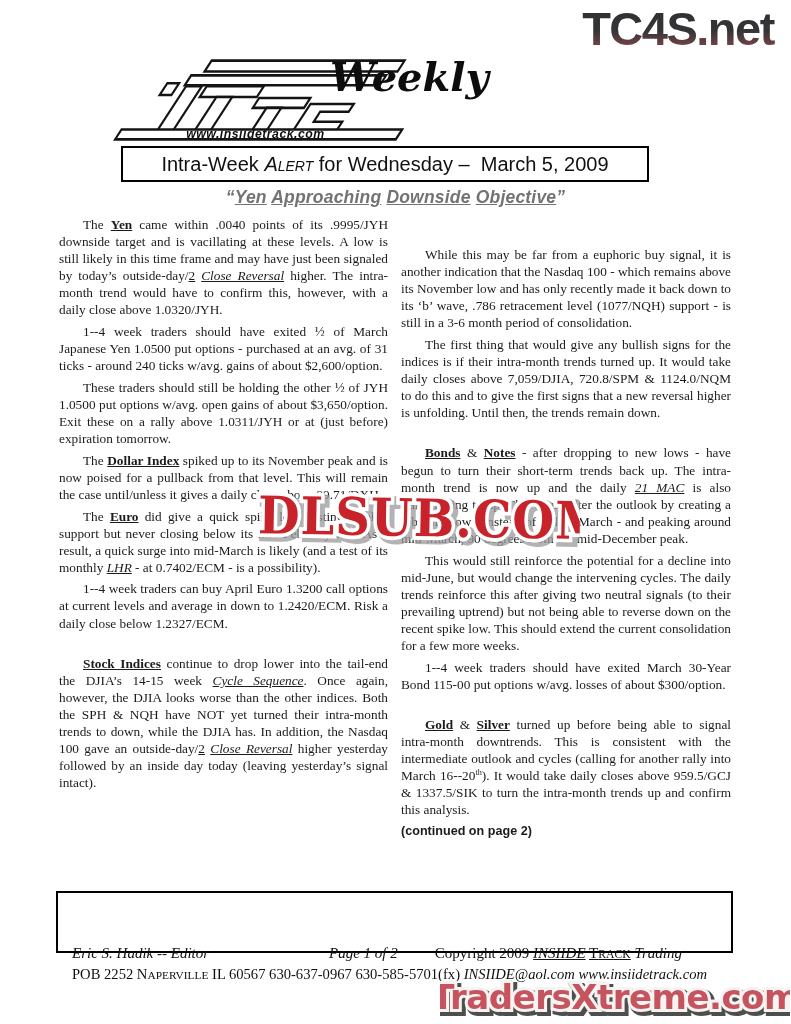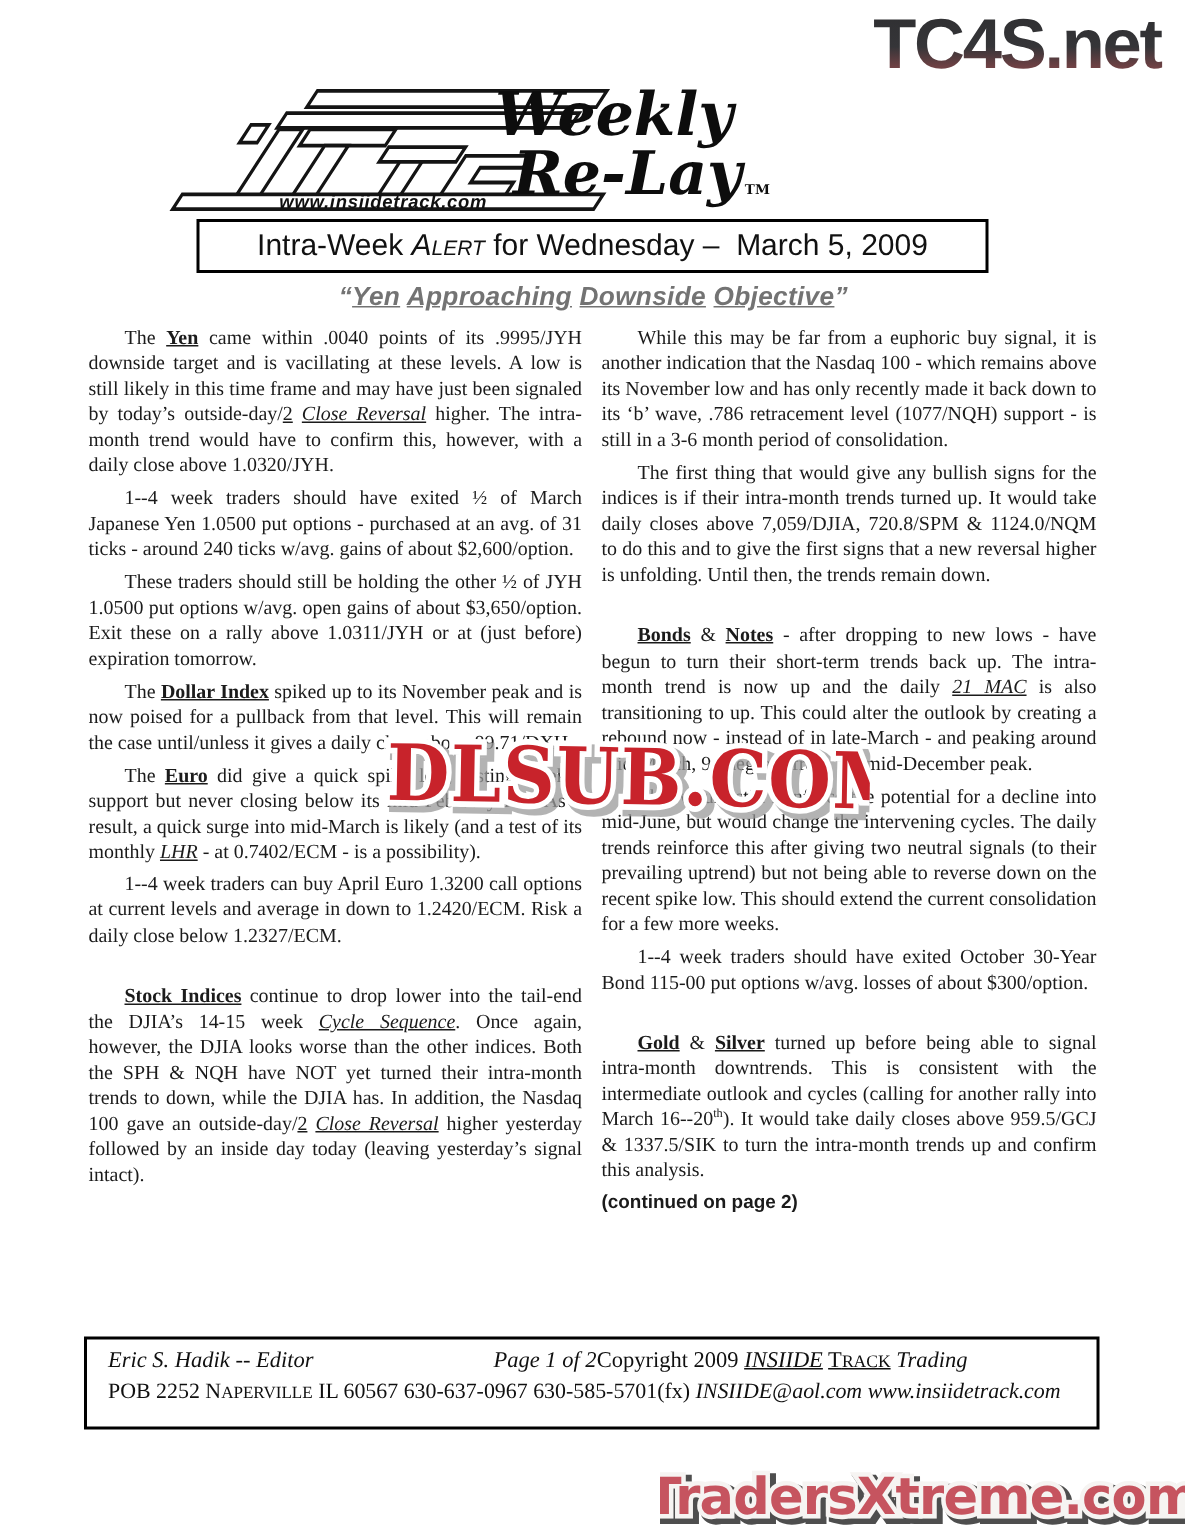--- a/index.html
+++ b/index.html
@@ -11,53 +11,53 @@
 
   
   .logo-svg{position:absolute;left:93px;top:56px;width:325px;height:88px;}
   .mast-title{position:absolute;font-family:"DejaVu Serif",serif;font-weight:700;font-style:italic;
               font-size:40px;color:#0d0d0d;line-height:1;}
   .mast-weekly{left:330px;top:57px;}
   .mast-relay{left:342px;top:96px;}
   .tm{font-size:9px;font-style:normal;font-weight:700;vertical-align:baseline;margin-left:2px;}
 
   
-  .alert-box{position:absolute;left:131px;top:146px;width:528px;height:36px;border:2px solid #000;
+  .alert-box{position:absolute;left:121px;top:146px;width:528px;height:36px;border:2px solid #000;
              box-sizing:border-box;display:flex;align-items:center;justify-content:center;
              font-family:"Liberation Sans",sans-serif;font-size:20px;color:#111;white-space:pre;}
   .alert-word{font-style:italic;font-variant:small-caps;text-align:center;}
 
   
   .headline{position:absolute;left:0;top:187px;width:791px;text-align:center;
             font-family:"Liberation Sans",sans-serif;font-weight:700;font-style:italic;
             font-size:17.5px;color:#737373;letter-spacing:.2px;}
 
   
   .columns{position:absolute;left:59px;top:216px;width:672px;height:670px;}
   .col{position:absolute;top:0;text-align:justify;font-size:13.3px;line-height:17.1px;color:#1b1b1b;}
   .col-left{left:0;width:329px;font-family:Liberation Serif, serif;}
-  .col-right{left:342px;width:330px;}
+  .col-right{left:342px;width:330px;margin-top:30px;}
   .para{margin:0 0 4.5px 0;text-indent:24px;}
   .para.gap{margin-top:23px;}
   .para.note{text-align:left;text-indent:0;margin-top:1px;
              font-family:"Liberation Sans",sans-serif;font-weight:700;font-size:12.6px;}
   .rs-u{text-decoration:underline;}
   .rs-bu{font-weight:700;text-decoration:underline;}
   .rs-i{font-style:italic;}
   .rs-iu{font-style:italic;text-decoration:underline;}
   .rs-sup{vertical-align:super;font-size:.62em;line-height:0;}
   .rs-sc{font-size:.78em;}
 
   
   .footer{position:absolute;left:56px;top:891px;width:677px;height:62px;border:2px solid #000;
           box-sizing:border-box;padding:6px 12px 16px 14px;font-size:15px;color:#101010;}
   .f-line1{display:flex;align-items:baseline;}
   .f-left{flex:1;text-align:left;font-style:italic;}
   .f-center{flex:0 0 auto;text-align:center;font-style:italic;}
-  .f-right{flex:1.25;text-align:left;}
+  .f-right{flex:1.25;text-align:center;margin-top:46px;}
   .f-line2{margin-top:4px;font-size:14.6px;white-space:nowrap;}
 
   
   .dlsub{position:absolute;left:250px;top:482px;width:330px;height:66px;transform:rotate(1deg);}
   .txtreme{position:absolute;left:440px;top:974px;width:350px;height:50px;}
 </style>
 </head>
 <body>
 
 <div class="page">
@@ -84,42 +84,41 @@
       <rect x="152" y="41" width="16" height="34"></rect>
       <rect x="196" y="42" width="52" height="10"></rect>
       <rect x="210" y="52" width="15" height="23"></rect>
       <path d="M296,48 h-44 v27 h44 v-9 h-29 v-10 h29 z"></path>
       <rect x="77" y="74" width="285" height="10"></rect>
     </g>
     <text x="165" y="83" text-anchor="middle" fill="#101010" font-family="Liberation Sans, sans-serif" font-size="12.5" font-weight="700" font-style="italic" letter-spacing="0.5">www.insiidetrack.com</text>
   </svg>
 
   <div class="mast-title mast-weekly">Weekly</div>
-  <div class="mast-title mast-relay"><span>Re-Lay</span><span class="tm">TM</span></div>
 
   <div class="alert-box"><span>Intra-Week </span><span class="alert-word">Alert</span><span> for Wednesday –  March 5, 2009</span></div>
 
   <div class="headline"><span>“</span><span class="rs-u">Yen</span><span> </span><span class="rs-u">Approaching</span><span> </span><span class="rs-u">Downside</span><span> </span><span class="rs-u">Objective</span><span>”</span></div>
 
   <div class="columns">
     <div class="col col-left">
         <p class="para"><span>The </span><span class="rs-bu">Yen</span><span> came within .0040 points of its .9995/JYH downside target and is vacillating at these levels.  A low is still likely in this time frame and may have just been signaled by today’s outside-day/</span><span class="rs-u">2</span><span> </span><span class="rs-iu">Close Reversal</span><span> higher.  The intra-month trend would have to confirm this, however, with a daily close above 1.0320/JYH.</span></p>
         <p class="para"><span>1--4 week traders should have exited ½ of March Japanese Yen 1.0500 put options - purchased at an avg. of 31 ticks - around 240 ticks w/avg. gains of about $2,600/option.</span></p>
         <p class="para"><span>These traders should still be holding the other ½ of JYH 1.0500 put options w/avg. open gains of about $3,650/option.  Exit these on a rally above 1.0311/JYH or at (just before) expiration tomorrow.</span></p>
         <p class="para"><span>The </span><span class="rs-bu">Dollar Index</span><span> spiked up to its November peak and is now poised for a pullback from that level.  This will remain the case until/unless it gives a daily close above 89.71/DXH.</span></p>
         <p class="para"><span>The </span><span class="rs-bu">Euro</span><span> did give a quick spike low, testing weekly support but never closing below its mid-February low.  As a result, a quick surge into mid-March is likely (and a test of its monthly </span><span class="rs-iu">LHR</span><span> - at 0.7402/ECM - is a possibility).</span></p>
         <p class="para"><span>1--4 week traders can buy April Euro 1.3200 call options at current levels and average in down to 1.2420/ECM.  Risk a daily close below 1.2327/ECM.</span></p>
         <p class="para gap"><span class="rs-bu">Stock Indices</span><span> continue to drop lower into the tail-end the DJIA’s 14-15 week </span><span class="rs-iu">Cycle Sequence</span><span>.  Once again, however, the DJIA looks worse than the other indices.  Both the SPH &amp; NQH have NOT yet turned their intra-month trends to down, while the DJIA has.  In addition, the Nasdaq 100 gave an outside-day/</span><span class="rs-u">2</span><span> </span><span class="rs-iu">Close Reversal</span><span> higher yesterday followed by an inside day today (leaving yesterday’s signal intact).</span></p>
       </div>
     <div class="col col-right">
         <p class="para"><span>While this may be far from a euphoric buy signal, it is another indication that the Nasdaq 100 - which remains above its November low and has only recently made it back down to its ‘b’ wave, .786 retracement level (1077/NQH) support - is still in a 3-6 month period of consolidation.</span></p>
         <p class="para"><span>The first thing that would give any bullish signs for the indices is if their intra-month trends turned up.  It would take daily closes above 7,059/DJIA, 720.8/SPM &amp; 1124.0/NQM to do this and to give the first signs that a new reversal higher is unfolding.  Until then, the trends remain down.</span></p>
         <p class="para gap"><span class="rs-bu">Bonds</span><span> &amp; </span><span class="rs-bu">Notes</span><span> - after dropping to new lows - have begun to turn their short-term trends back up.  The intra-month trend is now up and the daily </span><span class="rs-iu">21 MAC</span><span> is also transitioning to up.  This could alter the outlook by creating a rebound now - instead of in late-March - and peaking around mid-March, 90 degrees from the mid-December peak.</span></p>
         <p class="para"><span>This would still reinforce the potential for a decline into mid-June, but would change the intervening cycles.  The daily trends reinforce this after giving two neutral signals (to their prevailing uptrend) but not being able to reverse down on the recent spike low.  This should extend the current consolidation for a few more weeks.</span></p>
-        <p class="para"><span>1--4 week traders should have exited October 30-Year Bond 115-00 put options w/avg. losses of about $300/option.</span></p>
+        <p class="para"><span>1--4 week traders should have exited March 30-Year Bond 115-00 put options w/avg. losses of about $300/option.</span></p>
         <p class="para gap"><span class="rs-bu">Gold</span><span> &amp; </span><span class="rs-bu">Silver</span><span> turned up before being able to signal intra-month downtrends.  This is consistent with the intermediate outlook and cycles (calling for another rally into March 16--20</span><span class="rs-sup">th</span><span>).  It would take daily closes above 959.5/GCJ &amp; 1337.5/SIK to turn the intra-month trends up and confirm this analysis.</span></p>
         <p class="para note"><span>(continued on page 2)</span></p>
       </div>
   </div>
 
   <svg class="dlsub" viewBox="0 0 330 66">
     <g transform="scale(1,1.08)" font-family="DejaVu Serif, serif" font-weight="700" font-size="48" letter-spacing="1">
       <text x="12" y="53" fill="#9a9a9a" stroke="#9a9a9a" stroke-width="9" opacity="0.75">DLSUB.COM</text>
       <text x="8" y="50" fill="#c8232b" stroke="#ffffff" stroke-width="7" style="paint-order:stroke">DLSUB.COM</text>
     </g>

